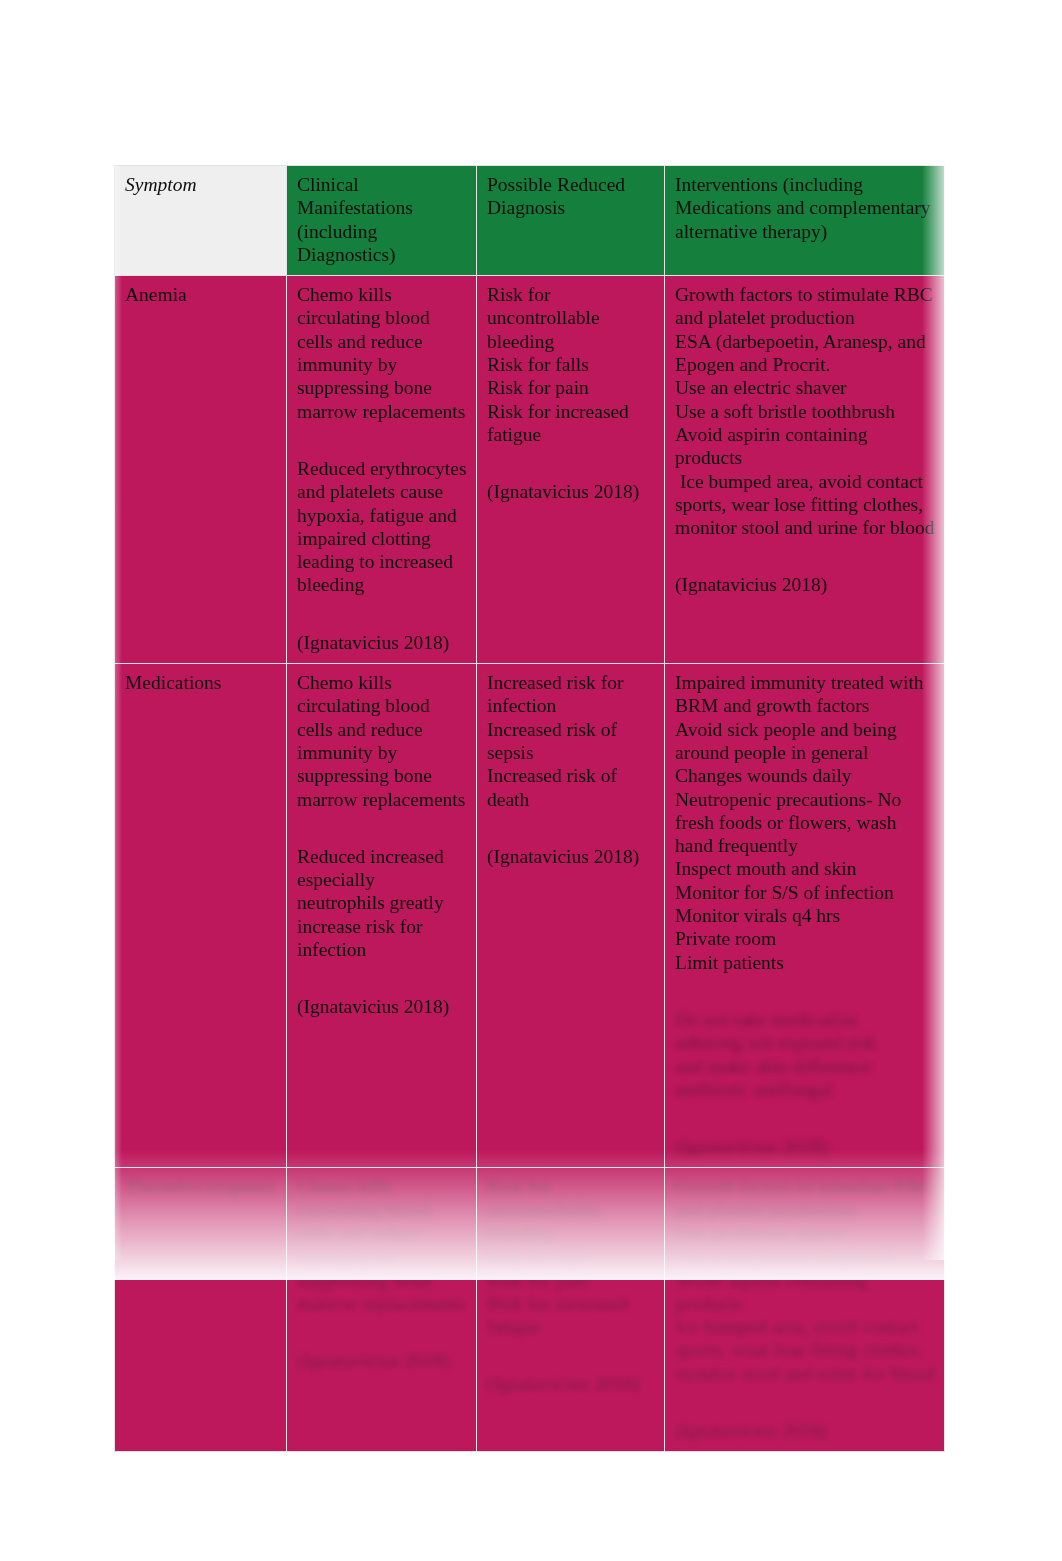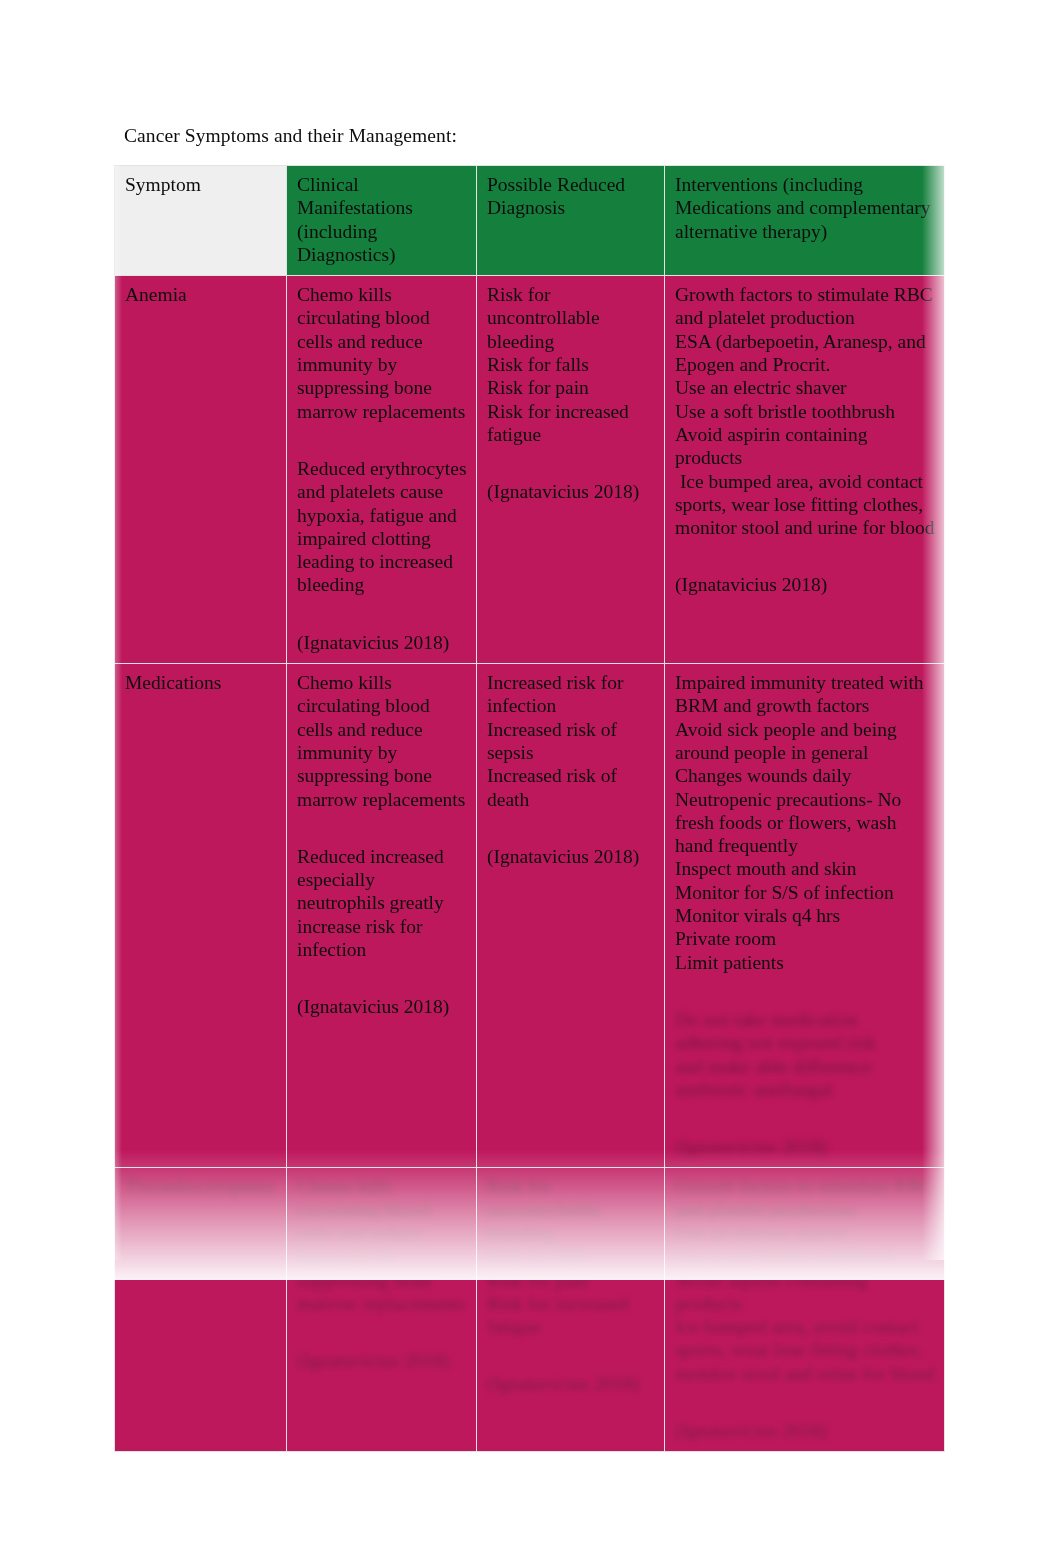--- a/index.html
+++ b/index.html
@@ -58,21 +58,21 @@
 
   
   col.c1 { width: 172px; }
   col.c2 { width: 190px; }
   col.c3 { width: 188px; }
   col.c4 { width: 280px; }
 
   tr.header-row td {
     background: #15803d;
   }
-  tr.header-row td.col-1 { background: #efefef; }
+  tr.header-row td.col-1 { background: #efefef; font-style: italic; }
 
   td.col-1 {
     background: #f0f0f0;
   }
 
   .cellblock {
     margin: 0;
     white-space: pre-wrap;
   }
   .cellblock + .cellblock {
@@ -112,21 +112,20 @@
     width: 26px; height: 1100px;
     background: linear-gradient(to left, rgba(255,255,255,0.85), rgba(255,255,255,0));
     pointer-events: none;
   }
 </style>
 </head>
 <body>
 
 <div class="page">
 
-  <div class="doc-title">Cancer Symptoms and their Management:</div>
 
   <div class="tbl-wrap">
     <table class="cancer-table">
       <colgroup>
         <col class="c1">
           <col class="c2">
           <col class="c3">
           <col class="c4">
       </colgroup>
       <tbody>

